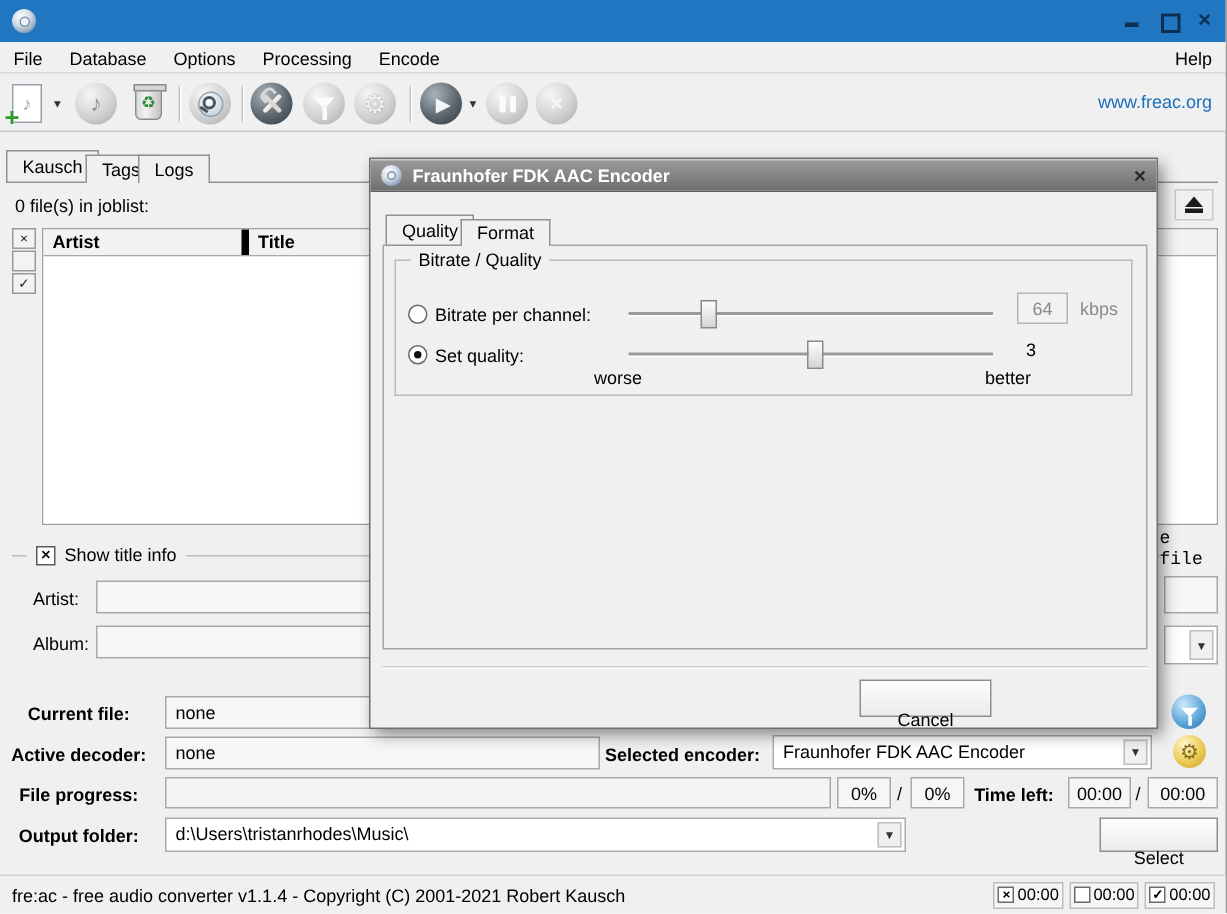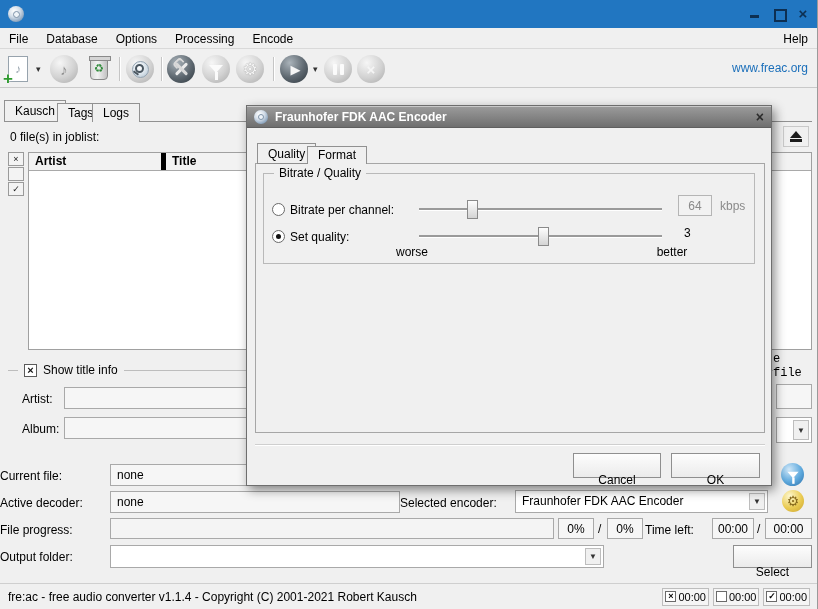--- a/index.html
+++ b/index.html
@@ -94,21 +94,21 @@
   .cb { width:13px; height:13px; background:#fff; border:1px solid #5a5a5a; font-weight:bold; font-size:11px;
     line-height:11px; text-align:center; color:#111; }
   .flabel { position:absolute; width:84px; text-align:left; }
   .field { position:absolute; background:#f6f6f6; border:1px solid #a9a9a9; height:22px; padding:3px 6px; overflow:hidden; white-space:nowrap; }
   .field.white { background:#fff; }
   .frag-text { position:absolute; left:773px; top:352px; background:#f0f0f0; padding-right:3px;font-family:Liberation Mono, monospace; }
   .combo-caret { position:absolute; right:2px; top:2px; bottom:2px; width:16px; background:#f0f0f0;
     border:1px solid #bdbdbd; display:flex; align-items:center; justify-content:center; font-size:8px; color:#333; }
 
   
-  .rlabel { position:absolute; left:0; width:105px; text-align:left; }
+  .rlabel { position:absolute; left:0; width:105px; text-align:center;font-weight:bold; }
   .vbox { position:absolute; background:#f6f6f6; border:1px solid #a9a9a9; text-align:center; padding-top:3px; }
   .slash { position:absolute; }
   .btn { background:linear-gradient(#fdfdfd,#ebebeb); border:1px solid #8f8f8f; text-align:center;
     font-family:"Liberation Sans",sans-serif; font-size:12px; padding-top:19px; }
   .sphere-sm { position:absolute; width:23px; height:23px; border-radius:50%; display:flex; align-items:center; justify-content:center; }
   .sphere-blue { background:radial-gradient(circle at 35% 28%, #cfe7f8, #5ea9dd 55%, #2b6ea8); }
   .sphere-gold { background:radial-gradient(circle at 35% 28%, #fdf7cf, #eacb52 55%, #c9a22c); }
   .funnel-blue { border-top-color:#fff !important; }
   .funnel-blue::after { background:#fff !important; }
 
@@ -273,20 +273,21 @@
   <div class="vbox" style="left:558px; top:518px; width:36px; height:21px;">0%</div>
   <div class="slash" style="left:598px; top:522px;">/</div>
   <div class="vbox" style="left:607px; top:518px; width:36px; height:21px;">0%</div>
   <div class="rlabel" style="left:645px; top:523px; width:62px;">Time left:</div>
   <div class="vbox" style="left:712px; top:518px; width:42px; height:21px;">00:00</div>
   <div class="slash" style="left:757px; top:522px;">/</div>
   <div class="vbox" style="left:765px; top:518px; width:47px; height:21px;">00:00</div>
 
   <div class="rlabel" style="top:550px;">Output folder:</div>
   <div class="field white" style="left:110px; top:545px; width:494px; height:23px;">
+    <span>d:\Users\tristanrhodes\Music\</span>
     <span class="combo-caret">▼</span>
   </div>
   <div class="btn" style="position:absolute; left:733px; top:545px; width:79px; height:23px;">Select</div>
 
   <div class="statusbar">
     <span>fre:ac - free audio converter v1.1.4 - Copyright (C) 2001-2021 Robert Kausch</span>
     <span class="timers">
       <span class="timerbox">
         <span class="cb-sm">×</span>
         <span>00:00</span>
@@ -331,16 +332,15 @@
         <span class="thumb" style="left: calc(51% - 5px);"></span>
       </div>
       <span class="abs" style="left:420px; top:52px;">3</span>
 
       <span class="abs" style="left:132px; top:71px; width:60px; ">worse</span>
       <span class="abs" style="left:378px; top:71px; width:60px; text-align:center;">better</span>
     </div>
 
     <div class="dlg-sep"></div>
     <div class="btn dbtn" style="left:326px; width:88px;">Cancel</div>
-    <div class="btn dbtn" style="left:424px; width:89px;">OK</div>
   </div>
 
 </div>
 
 </body></html>

